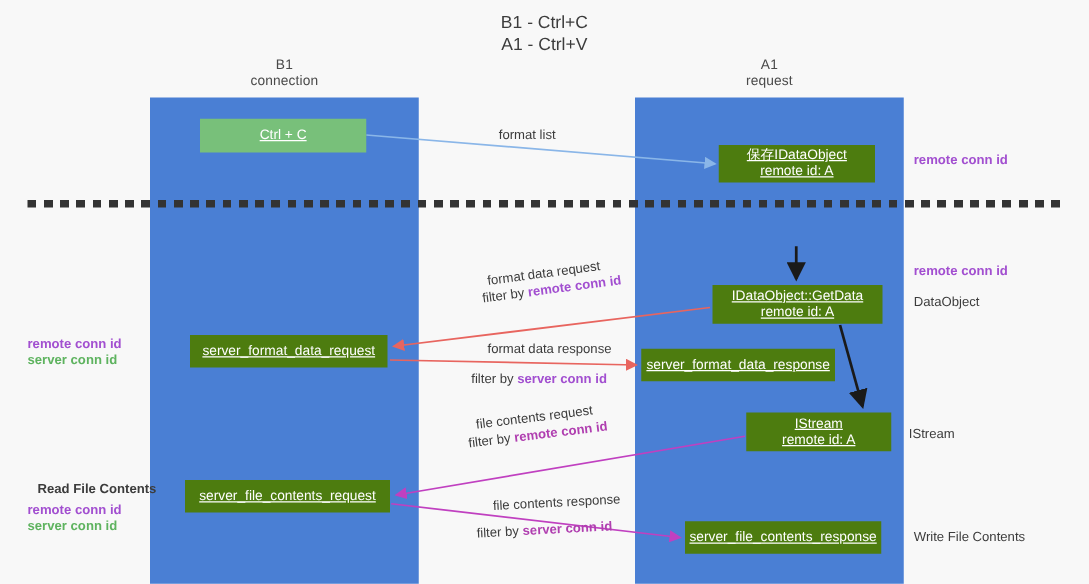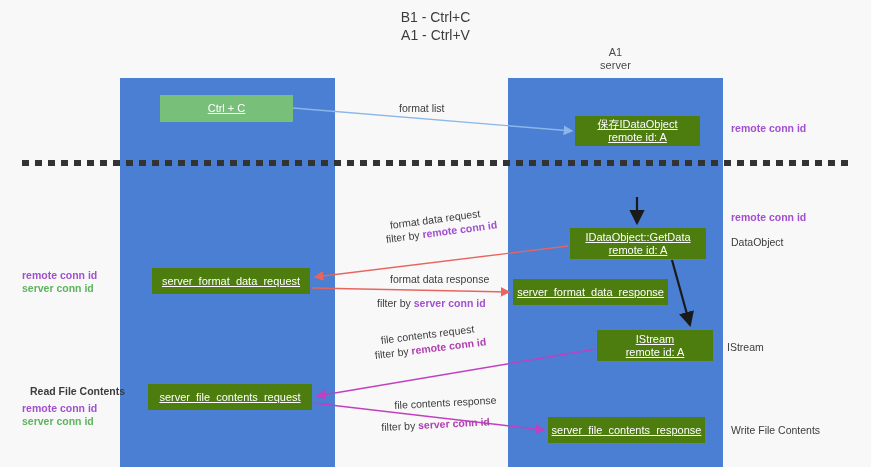--- a/index.html
+++ b/index.html
@@ -153,23 +153,27 @@
 <div id="canvas">
 
   <div class="lane" id="lane-b1"></div>
   <div class="lane" id="lane-a1"></div>
 
   <div id="title">
     <span>B1 - Ctrl+C</span>
     <span>A1 - Ctrl+V</span>
   </div>
 
+  <div class="lane-header" id="hdr-b1">
+    <span>B1</span>
+    <span class="hdr-sub">connection</span>
+  </div>
   <div class="lane-header" id="hdr-a1">
     <span>A1</span>
-    <span class="hdr-sub">server</span>
+    <span class="hdr-sub">request</span>
   </div>
 
   <svg id="wires" viewBox="0 0 871 467">
     <defs>
       <marker id="ah-blue" markerWidth="7" markerHeight="7" refX="6" refY="3.5" orient="auto">
         <path d="M0,0 L7,3.5 L0,7 z" fill="#8ab6e8"></path>
       </marker>
       <marker id="ah-red" markerWidth="7" markerHeight="7" refX="6" refY="3.5" orient="auto">
         <path d="M0,0 L7,3.5 L0,7 z" fill="#e8655f"></path>
       </marker>

